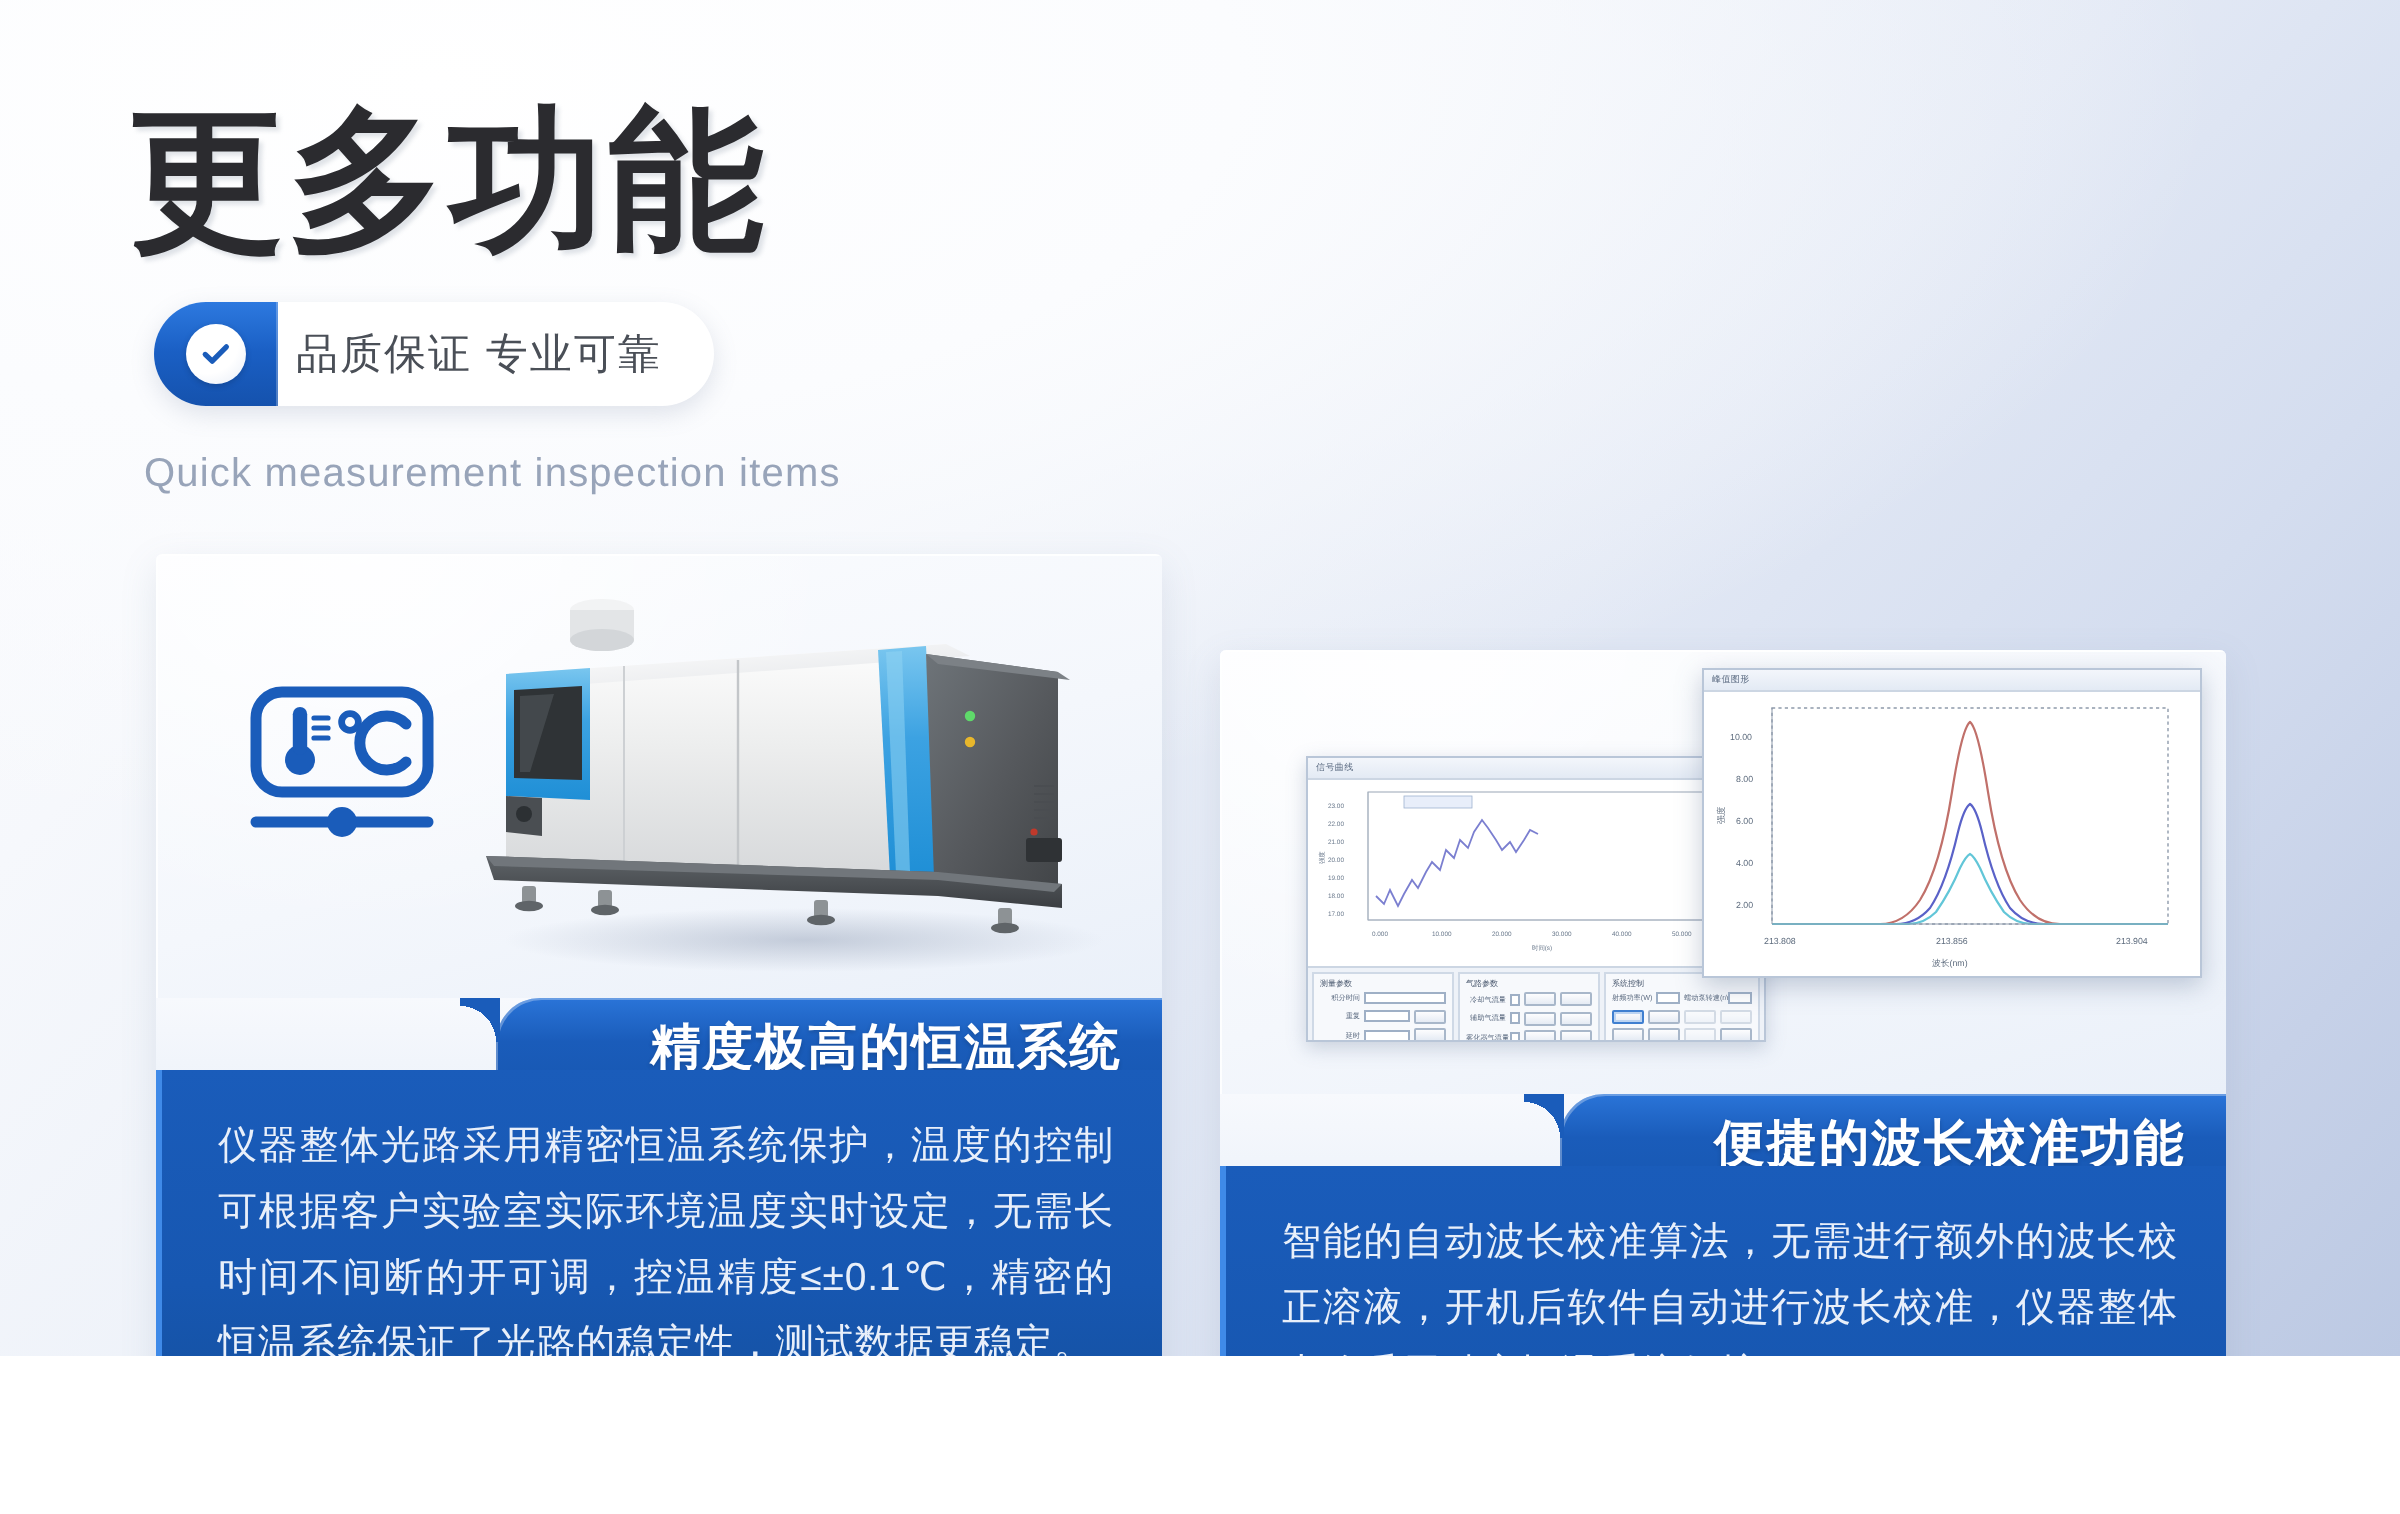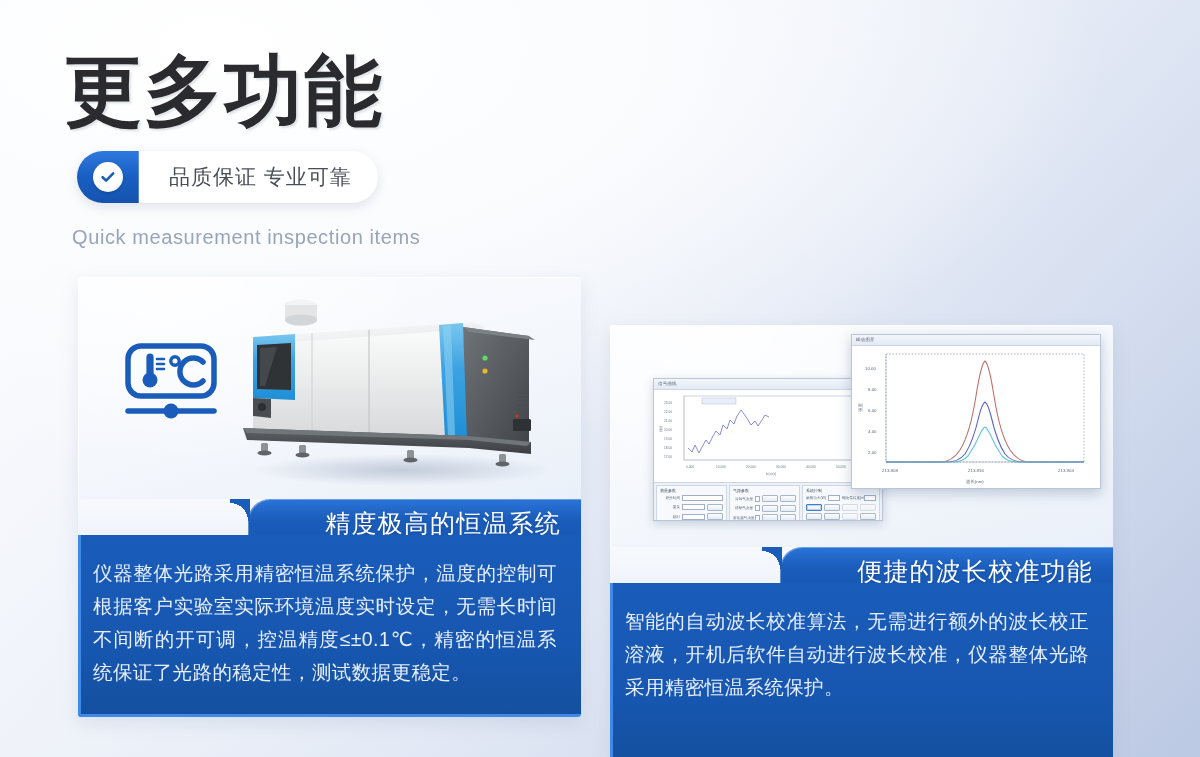--- a/index.html
+++ b/index.html
@@ -5,21 +5,21 @@
   * { box-sizing: border-box; margin: 0; padding: 0; }
 
   html, body {
     width: 1200px; height: 757px;
     overflow: hidden;
     font-family: "Liberation Sans", "DejaVu Sans", sans-serif;
   }
 
   #page {
     position: relative;
-    width: 1200px; height: 757px;
+    width: 1200px; height: 678px;
     background:
       radial-gradient(120% 90% at 18% 6%, #ffffff 0%, #fbfcfe 28%, rgba(251,252,254,0) 62%),
       linear-gradient(133deg,
         #fdfdfe 0%,
         #f6f8fc 22%,
         #eef2f9 40%,
         #e3e9f5 58%,
         #d4ddef 75%,
         #c6d1e8 89%,
         #bcc9e3 100%);
@@ -57,21 +57,21 @@
   }
   #badge-pill .cap .ring {
     width: 30px; height: 30px; border-radius: 50%;
     background: radial-gradient(circle at 35% 30%, #ffffff 0%, #ffffff 55%, #e6ecf6 100%);
     display: flex; align-items: center; justify-content: center;
     box-shadow: 0 1px 3px rgba(0,0,0,.18);
   }
   #badge-pill .cap .ring svg { display: block; }
   #badge-pill .pill-text {
     display: flex; align-items: center;
-    padding-left: 30px;
+    padding-left: 9px;
     font-size: 21px; color: #4a4f57; letter-spacing: 1px;
     white-space: nowrap;
   }
 
   #hero-sub {
     position: absolute; left: 72px; top: 226px;
     font-size: 20px; letter-spacing: .6px;
     color: #98a4b9;
     white-space: nowrap;
   }
@@ -109,32 +109,32 @@
     box-shadow: inset 1px 1px 0 rgba(255,255,255,.30);
   }
   .card-title-bar .blue::before {
     content: "";
     position: absolute; left: -18px; top: 0; width: 20px; height: 22px;
     background: radial-gradient(circle at 0 100%, transparent 0 18px, #1a5cba 18px);
   }
   .card-title-bar .title {
     position: absolute; right: 20px; top: 0; height: 48px;
     display: flex; align-items: center;
-    font-size: 25px; font-weight: 400; color: #ffffff;
+    font-size: 25px; font-weight: 700; color: #ffffff;
     letter-spacing: 1.2px;
     white-space: nowrap;
     text-shadow: 0 1px 2px rgba(0,0,0,.18);
   }
 
   .card-body {
     position: absolute; left: 0; right: 0; top: 258px; bottom: 0;
     background: linear-gradient(180deg, #1a5cba 0%, #1757b1 60%, #14509f 100%);
     border-left: 3px solid #3f8ae8;
     border-bottom: 3px solid #3f8ae8;
-    padding: 22px 24px 0 12px;
+    padding: 22px 24px 0 28px;
   }
   .card-body p {
     font-size: 19.5px;
     line-height: 33px;
     color: #e8effa;
     letter-spacing: .4px;
     text-align: justify;
   }
 
   

